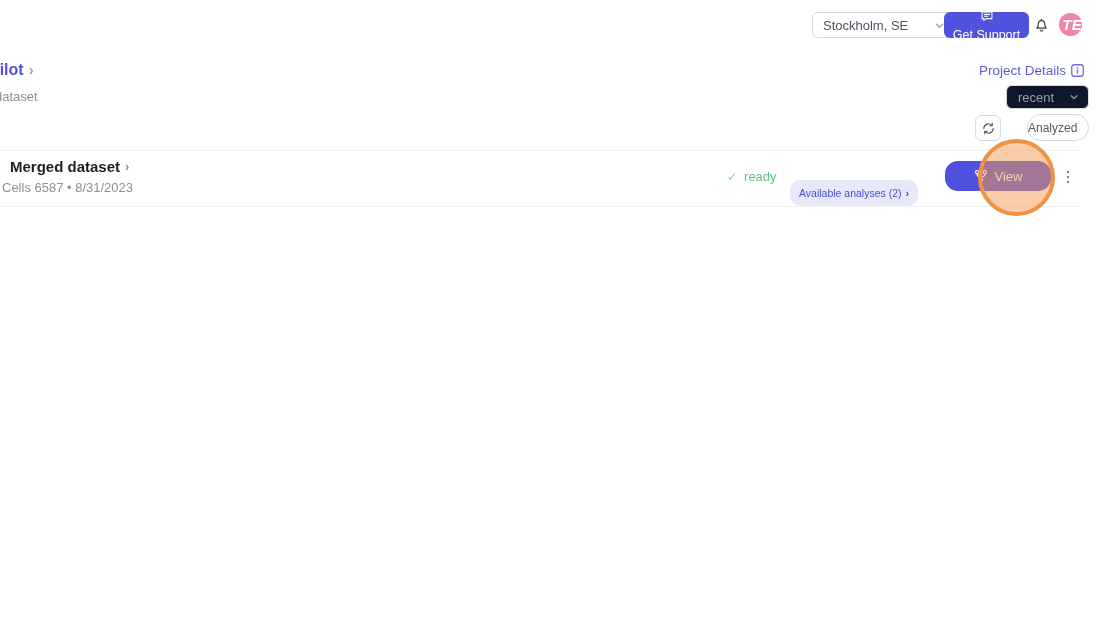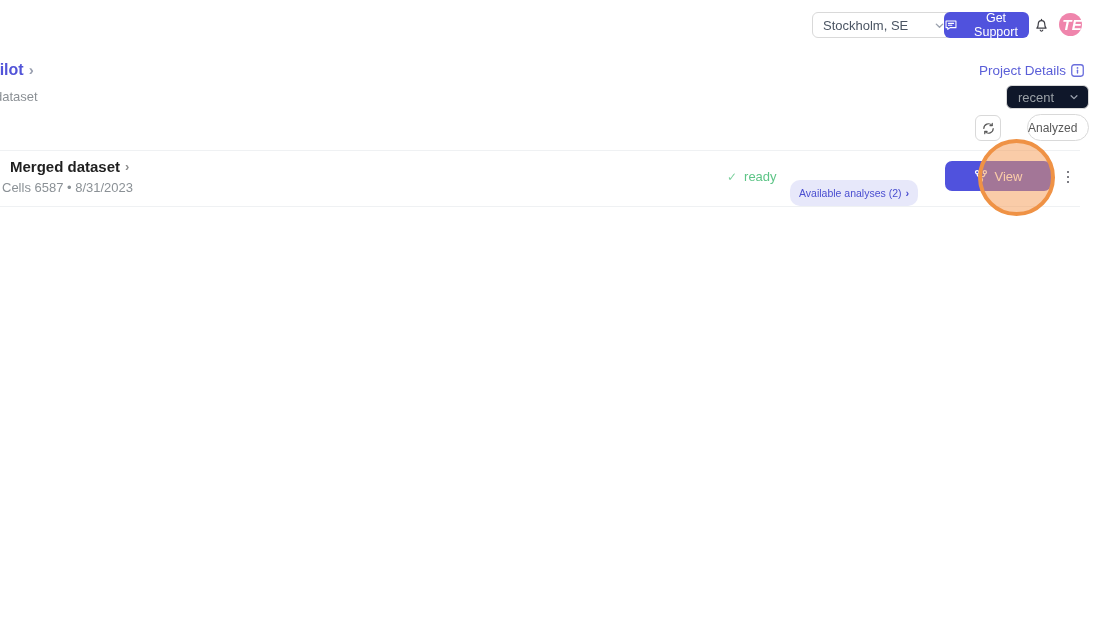--- a/index.html
+++ b/index.html
@@ -18,21 +18,21 @@
     left: 812px; top: 12px; width: 144px; height: 26px;
     border: 1px solid #d9d9d9; border-radius: 6px; background: #fff;
     display: flex; align-items: center; justify-content: space-between;
     padding: 0 10px; cursor: pointer;
   }
   .location-select .val { font-size: 13px; color: #4b5563; }
   .get-support-btn {
     left: 944px; top: 12px; width: 85px; height: 26px;
     background: #5052dd; border: none; border-radius: 6px;
     display: flex; align-items: center; justify-content: center; gap: 5px;
-    color: #fff; font-size: 12.5px; cursor: pointer; font-family: inherit;
+    color: #fff; font-size: 12.5px; cursor: pointer; font-family: inherit; flex-direction: column;
   }
   .bell-btn { left: 1032px; top: 15px; width: 18px; height: 19px; display:flex; align-items:center; justify-content:center; cursor: pointer; background:none; border:none; }
   .avatar {
     left: 1059px; top: 13px; width: 23px; height: 23px; border-radius: 50%;
     background: #ef85ac; color: #fff; font-size: 15px; font-weight: bold;
     display: flex; align-items: center; justify-content: flex-end; cursor: pointer;
     letter-spacing: 0.3px;
     font-style: italic;
   }
 
@@ -75,21 +75,21 @@
   .row-status .check { opacity: 0.8; font-size: 12px; }
   .analyses-badge {
     left: 790px; top: 180px; height: 26px;
     background: #e7e8fa; border-radius: 10px;
     display: flex; align-items: center; gap: 4px; padding: 0 9px;
     font-size: 10.5px; color: #4a4ed0; cursor: pointer; white-space: nowrap;
   }
   .analyses-badge .chev { font-size: 11px; font-weight: bold; }
   .view-btn {
     left: 945px; top: 161px; width: 106px; height: 30px;
-    background: #5052dd; border: none; border-radius: 7px;
+    background: #5052dd; border: none; border-radius: 13px;
     display: flex; align-items: center; justify-content: center; gap: 7px;
     color: #fff; font-size: 13px; cursor: pointer; font-family: inherit;
   }
   .more-menu { left: 1061px; top: 169px; width: 14px; height: 16px; display: flex; flex-direction: column; align-items: center; justify-content: center; gap: 2.5px; cursor: pointer; background: none; border: none; }
   .more-menu i { width: 2.6px; height: 2.6px; border-radius: 50%; background: #52525b; }
 
   
   .highlight-circle {
     left: 978px; top: 139px; width: 77px; height: 77px;
     border-radius: 50%;

